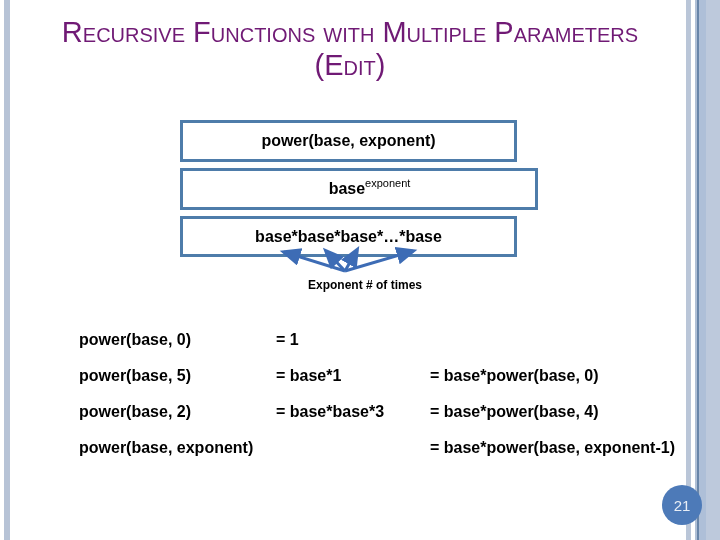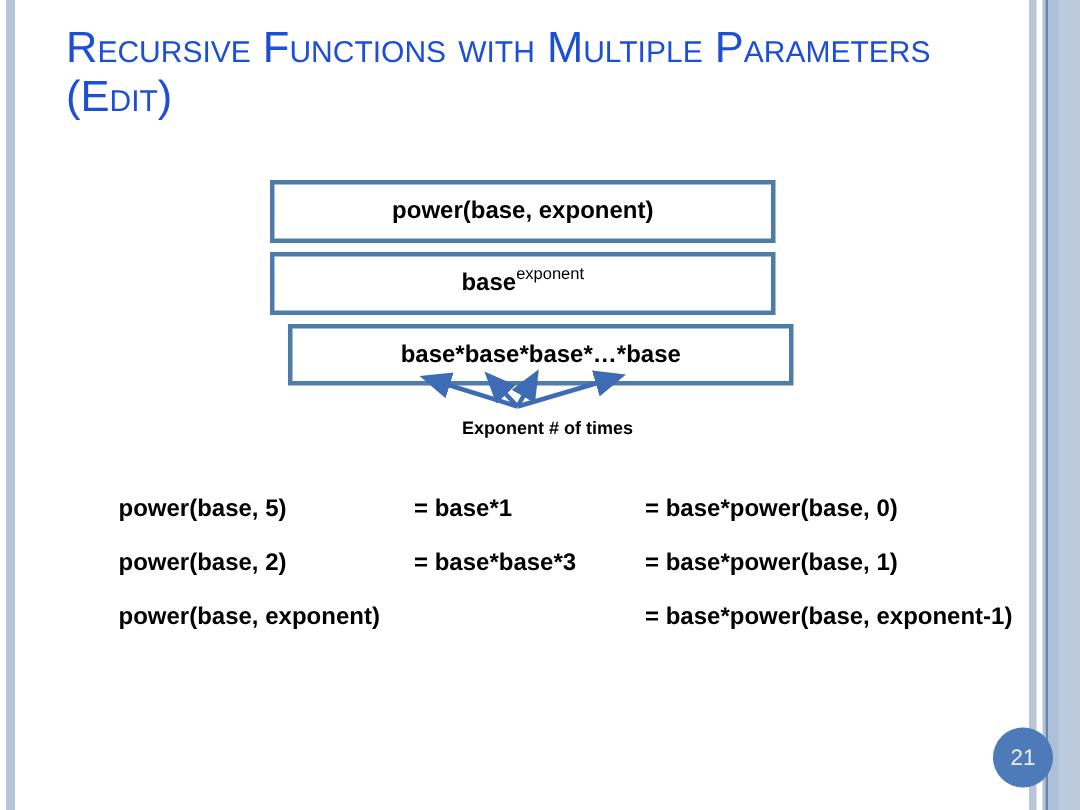--- a/index.html
+++ b/index.html
@@ -21,41 +21,42 @@
   .stripe-l1 { left: 4px;   width: 6px;  background: #b7c3d6; }
   .stripe-r1 { left: 686px; width: 5px;  background: #bac6d8; }
   .stripe-r2 { left: 695px; width: 2px;  background: #b0c0d6; }
   .stripe-r3 { left: 697px; width: 2px;  background: #6885a9; }
   .stripe-r4 { left: 699px; width: 7px;  background: #aebfd8; }
   .stripe-r5 { left: 706px; width: 14px; background: #bdc9dc; }
 
   
   .title {
     position: absolute;
-    left: 44px; top: 16px; width: 640px;
+    left: 30px; top: 16px; width: 640px;
+    text-align: center;
     font-variant: small-caps;
-    color: #1d4ed8;
+    color: #701a75;
     z-index: 2;
   }
   .title-line { font-size: 29px; line-height: 33px; white-space: nowrap; }
 
   
   .box {
     position: absolute;
     left: 180px; width: 331px;
     background: #fff;
     border: 3px solid var(--box-border);
     text-align: center;
     font-weight: bold;
     font-size: 16px;
     z-index: 2;
   }
   .box-1 { top: 120px; height: 36px; line-height: 36px; }
-  .box-2 { top: 168px; height: 36px; line-height: 36px; }
-  .box-3 { top: 216px; height: 35px; line-height: 35px; margin-left: 12px; }
+  .box-2 { top: 168px; height: 36px; line-height: 36px; padding-left: 21px; }
+  .box-3 { top: 216px; height: 35px; line-height: 35px; }
   .box-2 .sup {
     font-weight: normal;
     font-size: 11px;
     position: relative;
     top: -7px;
   }
 
   
   .arrows { position: absolute; left: 250px; top: 242px; z-index: 3; }
   .arrows line { stroke: var(--arrow); stroke-width: 3; }
@@ -135,28 +136,33 @@
     <line x1="345" y1="271" x2="284" y2="252" marker-end="url(#ah)"></line>
     <line x1="345" y1="271" x2="326" y2="251" marker-end="url(#ah)"></line>
     <line x1="345" y1="271" x2="357" y2="250" marker-end="url(#ah)"></line>
     <line x1="345" y1="271" x2="413" y2="251" marker-end="url(#ah)"></line>
   </svg>
 
   <div class="caption">Exponent # of times</div>
 
   <div class="rtable">
     <div class="trow">
+      <span class="c1">power(base, 0)</span>
+      <span class="c2">= 1</span>
+      <span class="c3"></span>
+    </div>
+    <div class="trow">
       <span class="c1">power(base, 5)</span>
       <span class="c2">= base*1</span>
       <span class="c3">= base*power(base, 0)</span>
     </div>
     <div class="trow">
       <span class="c1">power(base, 2)</span>
       <span class="c2">= base*base*3</span>
-      <span class="c3">= base*power(base, 1)</span>
+      <span class="c3">= base*power(base, 4)</span>
     </div>
     <div class="trow">
       <span class="c1">power(base, exponent)</span>
       <span class="c2"></span>
       <span class="c3">= base*power(base, exponent-1)</span>
     </div>
   </div>
 
   <div class="page-badge">
     <span>21</span>

